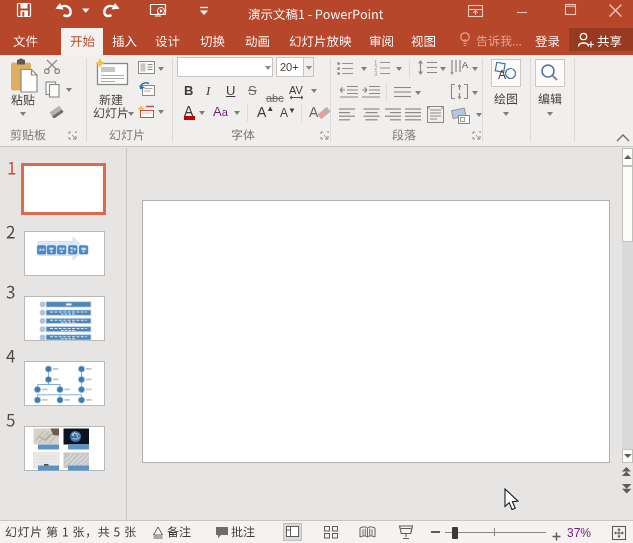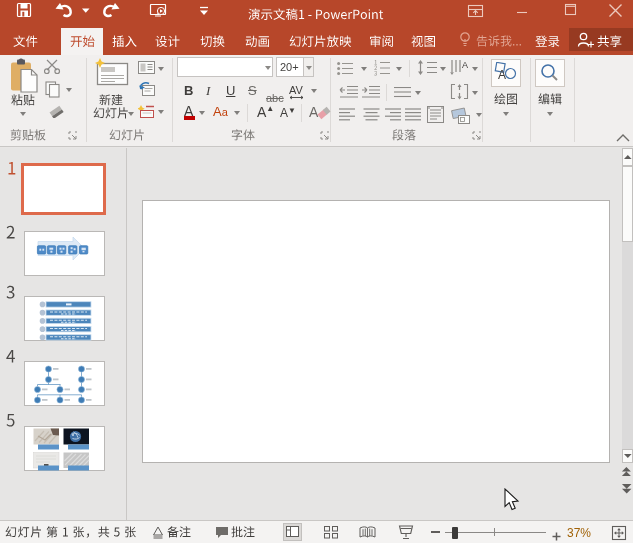--- a/index.html
+++ b/index.html
@@ -196,21 +196,21 @@
 <div class="abs" style="left:248px;top:83px;font-size:13px;color:#6B6966;text-decoration:line-through">S</div>
 <div class="abs" style="left:266px;top:92px;font-size:11px;color:#6B6966;text-decoration:line-through">abc</div>
 <svg class="abs" style="left:289px;top:84px" width="22" height="16">
 <text x="0" y="10" font-size="11" fill="#3F3D3B" font-family="Liberation Sans">AV</text>
 <path d="M1 13.5 h13 M1 13.5 l2 -1.5 M1 13.5 l2 1.5 M14 13.5 l-2 -1.5 M14 13.5 l-2 1.5" stroke="#3F3D3B" stroke-width="0.9" fill="none"></path>
 </svg>
 <div class="caret" style="left:311px;top:88.5px;border-left-width:3.2px;border-right-width:3.2px;border-top-color:#807E7C"></div>
 <div class="abs" style="left:184px;top:103px;font-size:14px;color:#3F3D3B">A</div>
 <div class="abs" style="left:184px;top:116px;width:11px;height:3.5px;background:#C00000"></div>
 <div class="caret" style="left:199px;top:110.5px;border-left-width:3.2px;border-right-width:3.2px;border-top-color:#807E7C"></div>
-<div class="abs" style="left:213px;top:104px;font-size:13px;color:#c2410c">A<span style="font-size:11px">a</span></div>
+<div class="abs" style="left:213px;top:104px;font-size:13px;color:#701a75">A<span style="font-size:11px">a</span></div>
 <div class="caret" style="left:234px;top:110.5px;border-left-width:3.2px;border-right-width:3.2px;border-top-color:#807E7C"></div>
 <div class="vdiv" style="left:247px;top:104px;height:18px"></div>
 <div class="abs" style="left:257px;top:104px;font-size:14px;color:#3F3D3B">A<span style="font-size:8px;vertical-align:6px">▲</span></div>
 <div class="abs" style="left:280px;top:106px;font-size:12px;color:#3F3D3B">A<span style="font-size:8px;vertical-align:4px">▼</span></div>
 <div class="vdiv" style="left:301px;top:104px;height:18px"></div>
 <div class="abs" style="left:309px;top:104px;font-size:14px;color:#6B6966">A</div>
 <svg class="abs" style="left:317px;top:106px" width="14" height="14">
 <g transform="rotate(-40 7 7)">
       <rect x="1" y="4" width="8" height="6" fill="#E8A0A8"></rect>
       <rect x="8" y="4" width="5" height="6" fill="#B5B3B0"></rect>
@@ -545,17 +545,17 @@
 <path d="M2.5 3.5 h11" stroke="#5F5D5B" stroke-width="1"></path>
 <path d="M8 8.5 v3.5 M5 13.5 h6" stroke="#5F5D5B" stroke-width="1.1"></path>
 </svg>
 <div class="abs" style="left:431px;top:530.5px;width:9px;height:2px;background:#5F5D5B"></div>
 <div class="abs" style="left:445px;top:531.5px;width:101px;height:1px;background:#8A8886"></div>
 <div class="abs" style="left:494px;top:528px;width:1px;height:8px;background:#8A8886"></div>
 <div class="abs" style="left:452px;top:526.5px;width:6px;height:12px;background:#3B3A39;border-radius:1px"></div>
 <div class="abs" style="left:552px;top:527px;width:9px;height:9px"><svg width="9" height="9">
       <path d="M4.5 0.5 v8 M0.5 4.5 h8" stroke="#5F5D5B" stroke-width="1.5"></path>
     </svg></div>
-<div class="abs" style="left:567px;top:526px;font-size:12px;color:#a16207">37%</div>
+<div class="abs" style="left:567px;top:526px;font-size:12px;color:#701a75">37%</div>
 <svg class="abs" style="left:611px;top:525px" width="17" height="16">
 <rect x="1.5" y="1.5" width="13" height="13" fill="none" stroke="#5F5D5B" stroke-width="1.1"></rect>
 <path d="M8 4 v8 M4 8 h8" stroke="#5F5D5B" stroke-width="1"></path>
 <path d="M8 3 l-1.8 2.2 h3.6 Z M8 13 l-1.8 -2.2 h3.6 Z M3 8 l2.2 -1.8 v3.6 Z M13 8 l-2.2 -1.8 v3.6 Z" fill="#5F5D5B"></path>
 </svg>
 </body></html>

